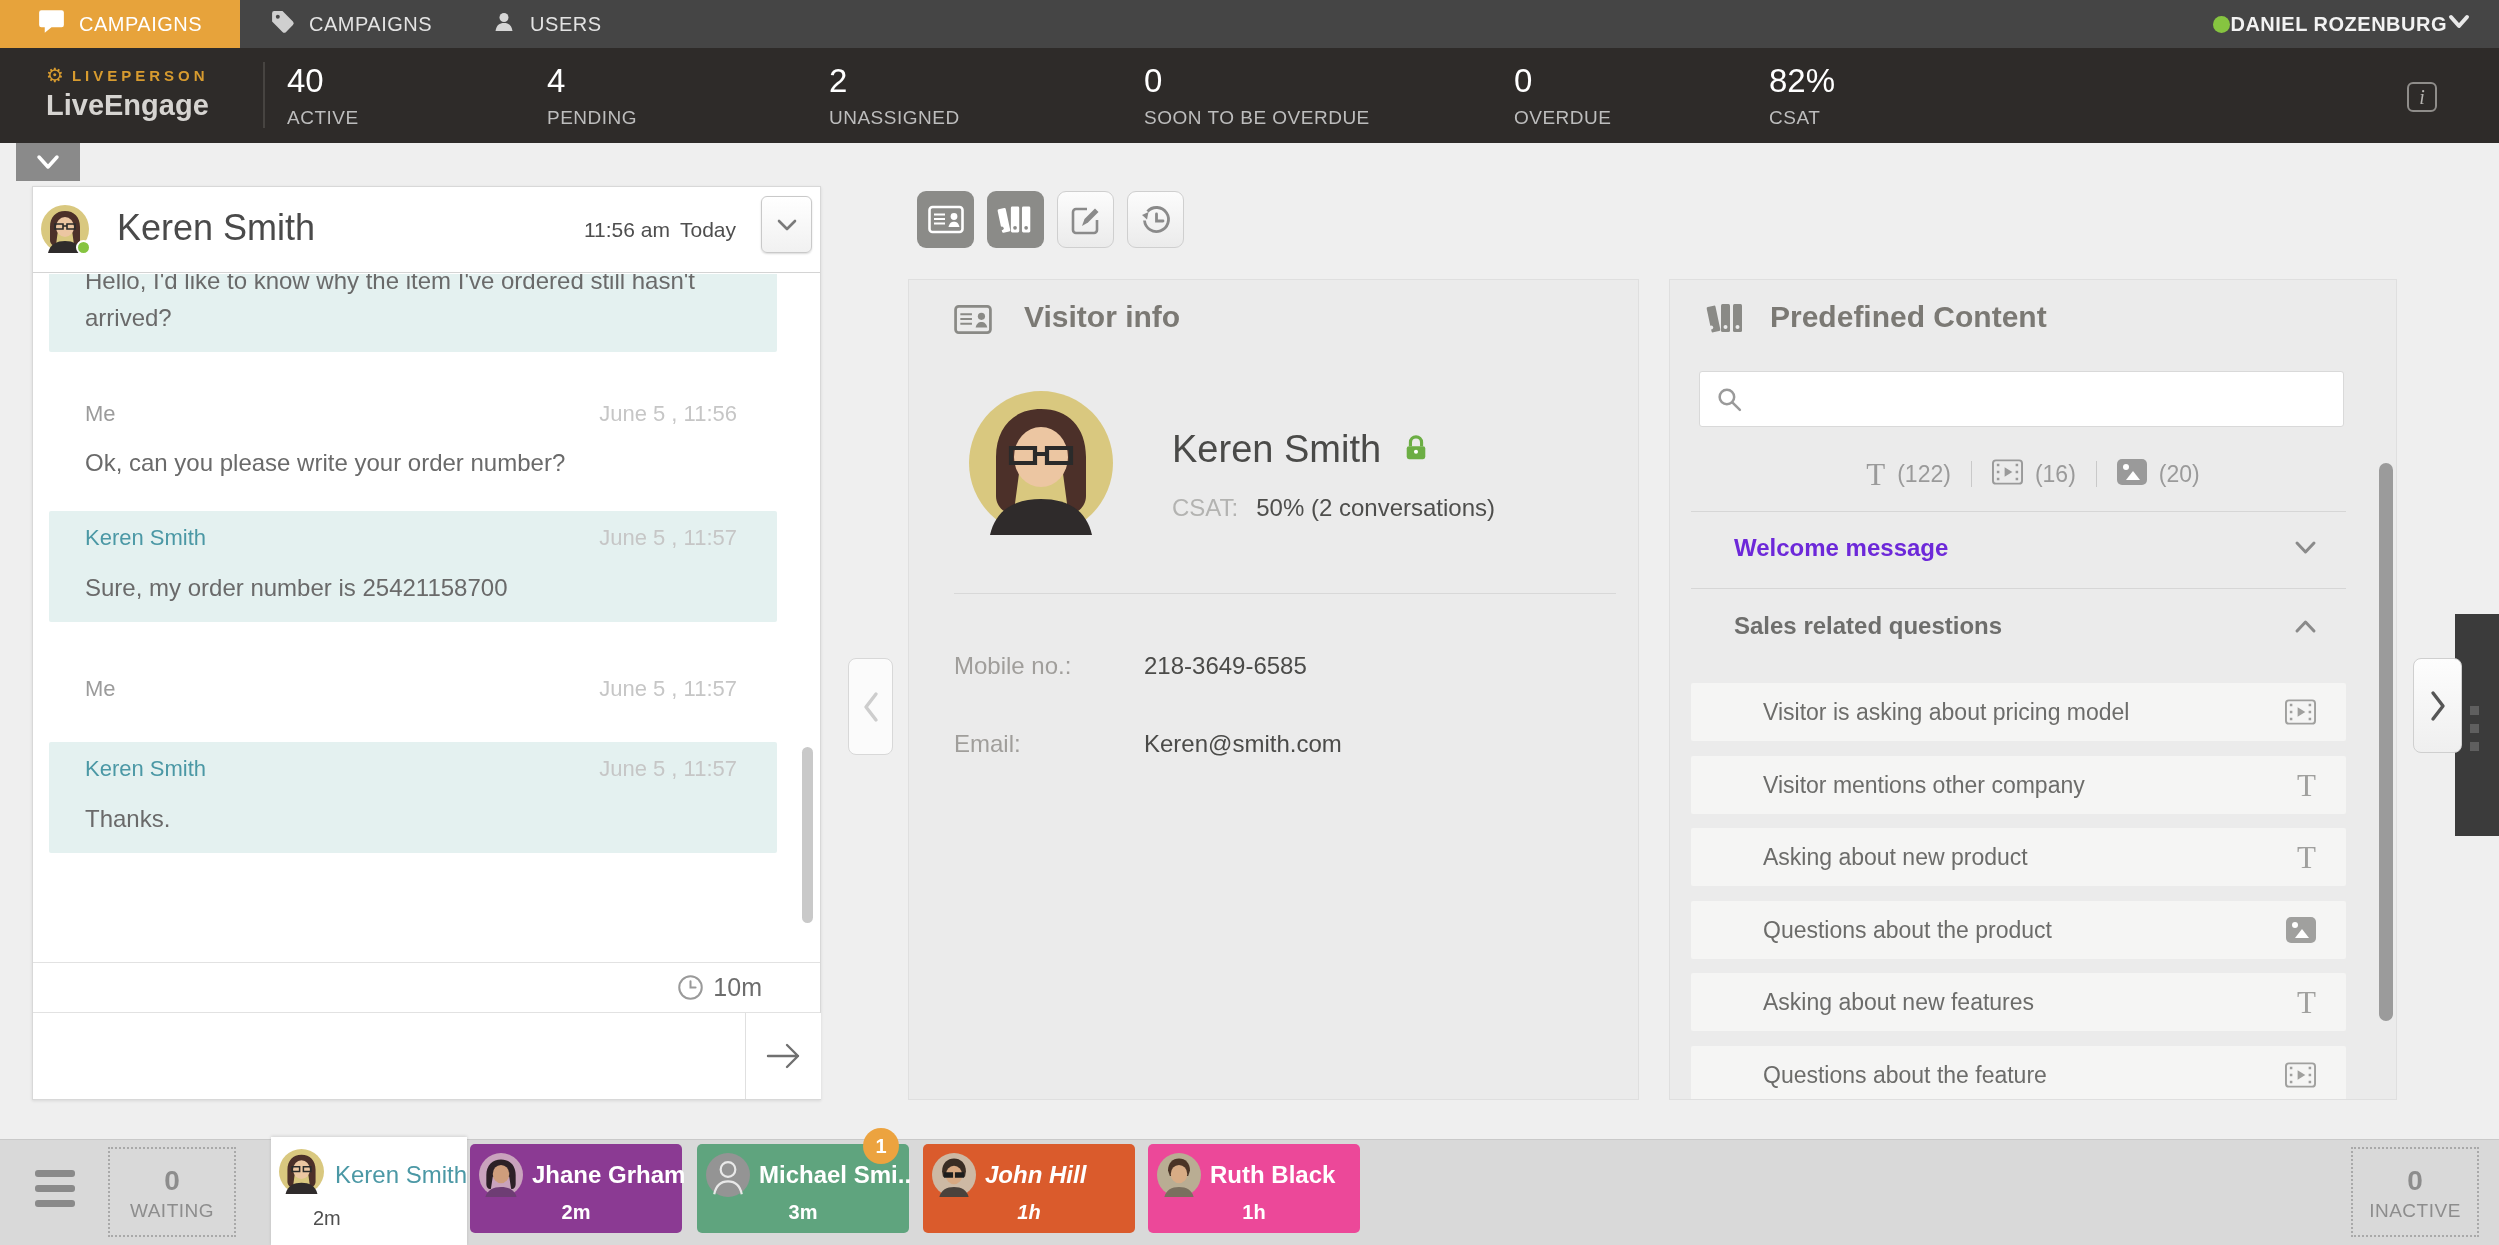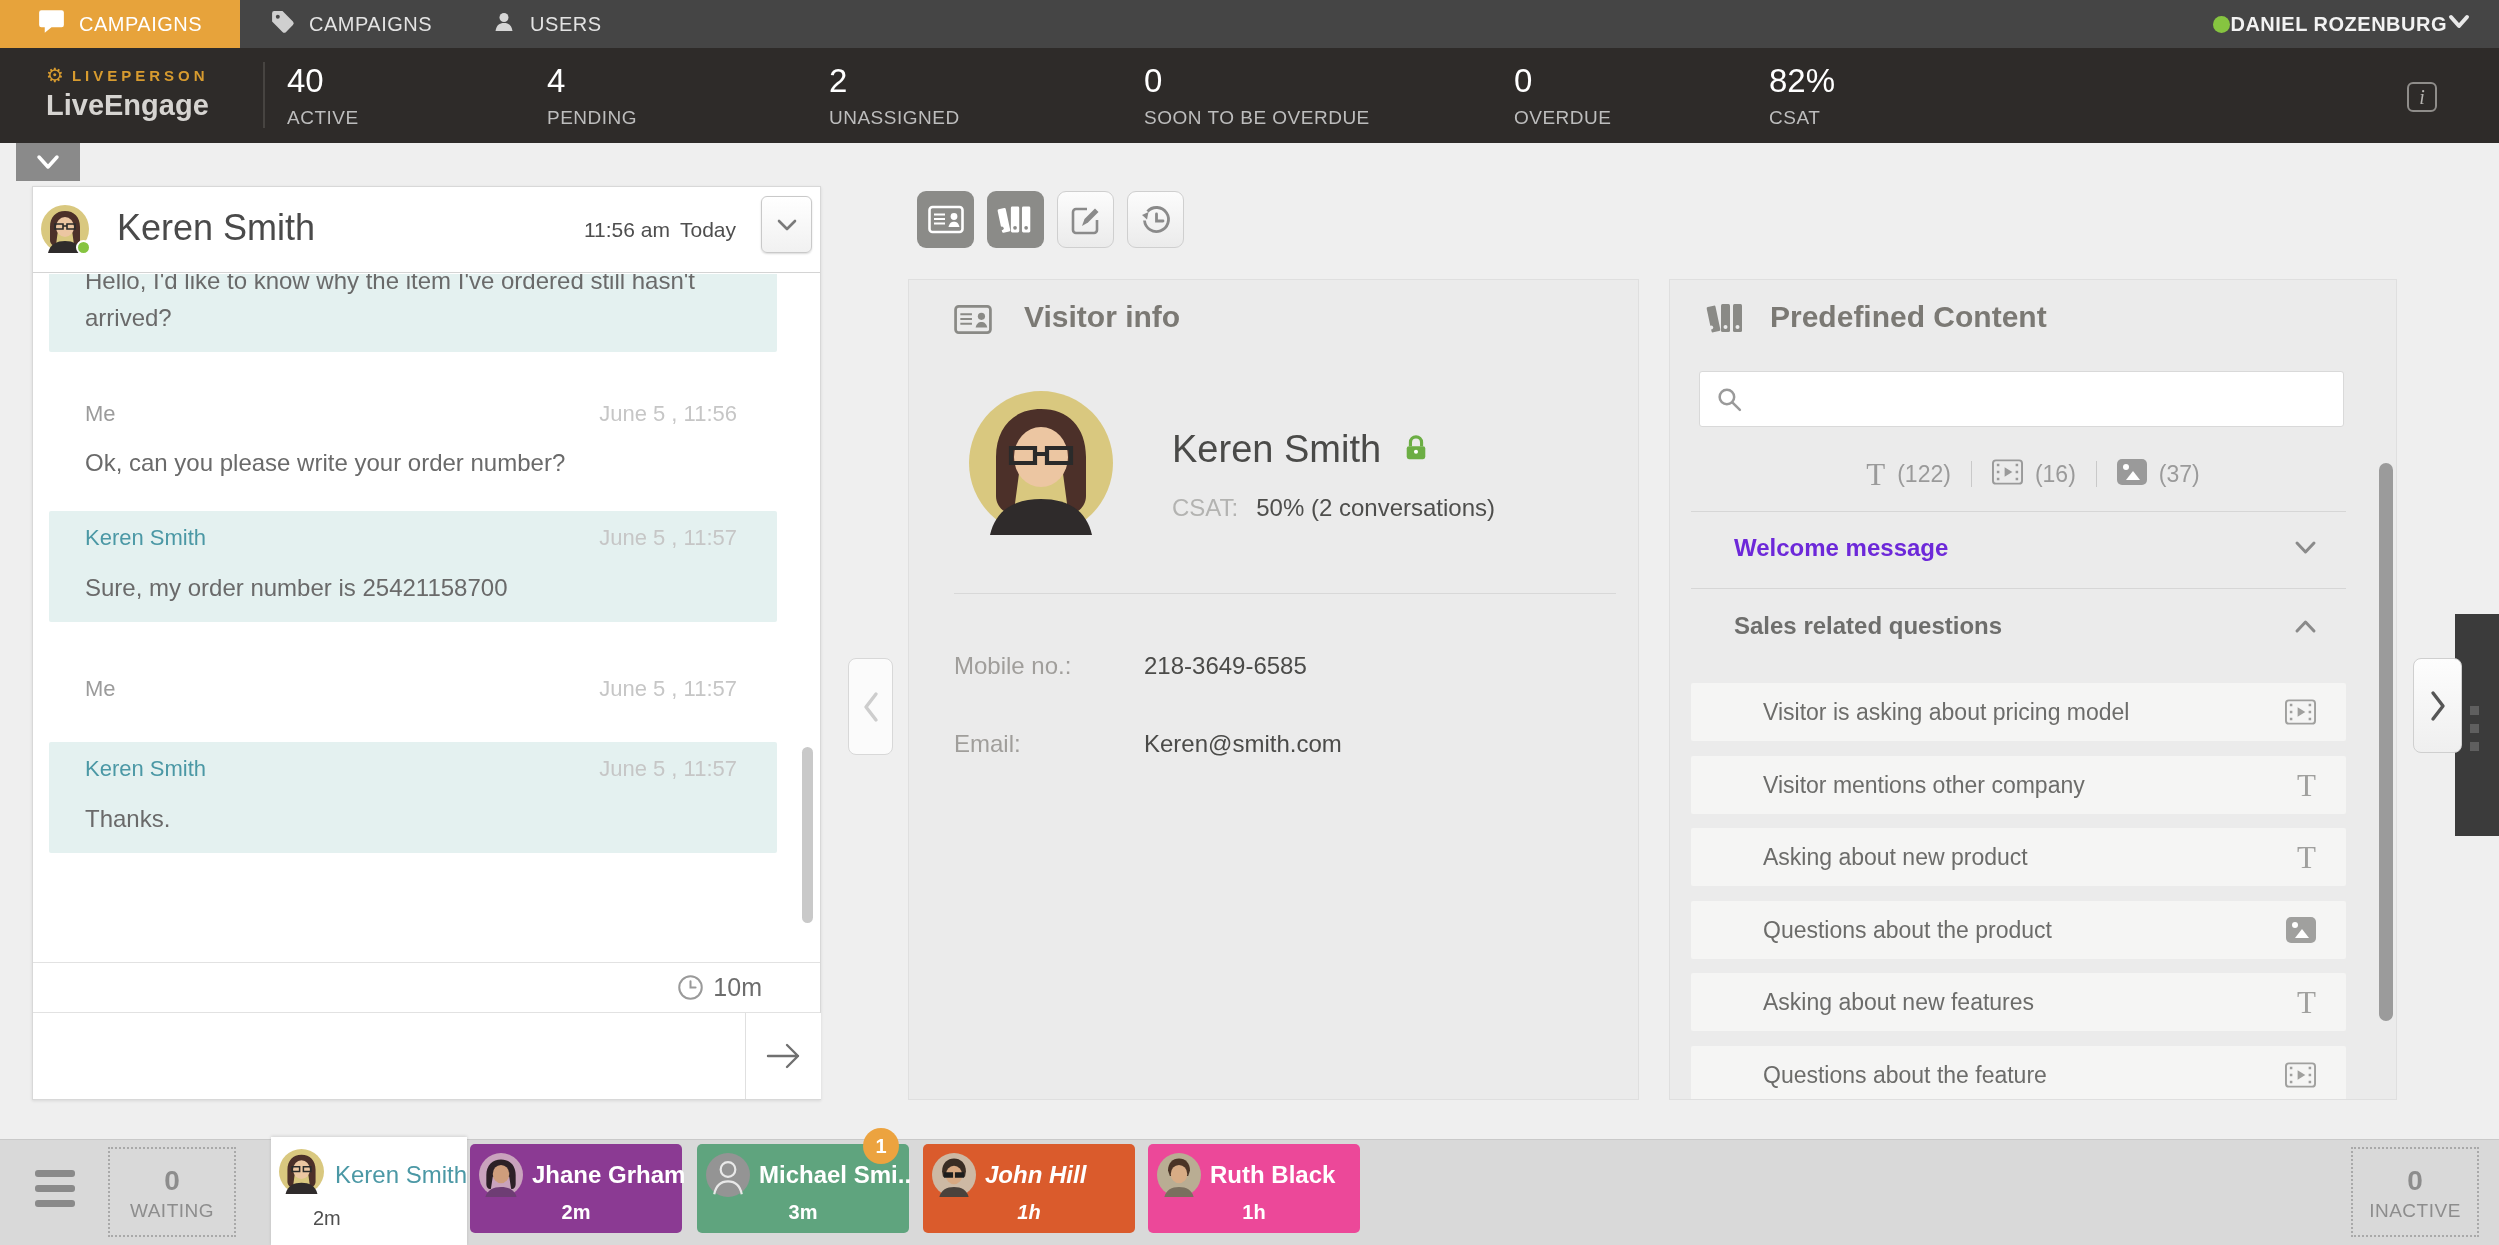--- a/index.html
+++ b/index.html
@@ -434,21 +434,21 @@
       </div>
       <div class="f-sep"></div>
       <div class="f-group">
         <span>
           <svg width="30" height="26" viewBox="0 0 30 26">
               <rect x="0" y="0" width="30" height="26" rx="5" fill="#9a9a9a"></rect>
               <circle cx="9" cy="8" r="3" fill="#fff"></circle>
               <path d="M9 21l7-9 7 9z" fill="#fff"></path>
             </svg>
         </span>
-        <span class="f-count">(37)</span>
+        <span class="f-count">(20)</span>
       </div>
     </div>
 
     <div class="p-divider" style="top:231px"></div>
     <div class="sec sec0" style="top:244px">
       <span class="sec-label">Welcome message</span>
       <span class="sec-chev">
         <svg width="25" height="16" viewBox="0 0 25 16">
             <polyline points="4,3 12.5,12 21,3" fill="none" stroke="#8a8a8a" stroke-width="3" stroke-linecap="round" stroke-linejoin="round"></polyline>
           </svg>

